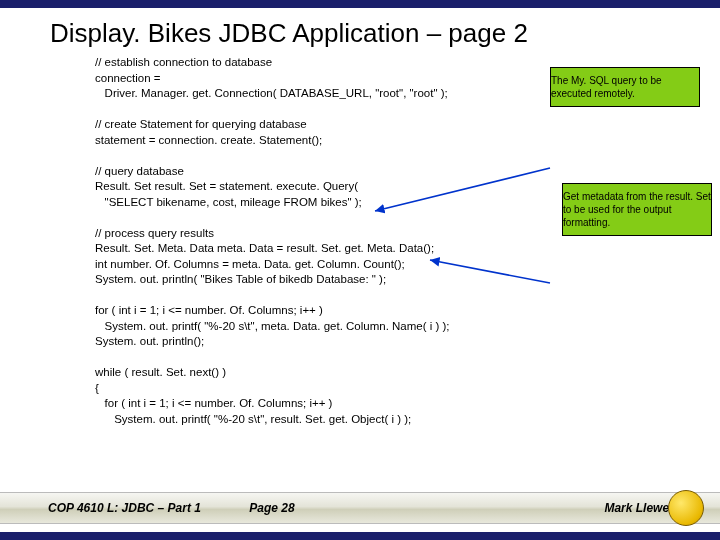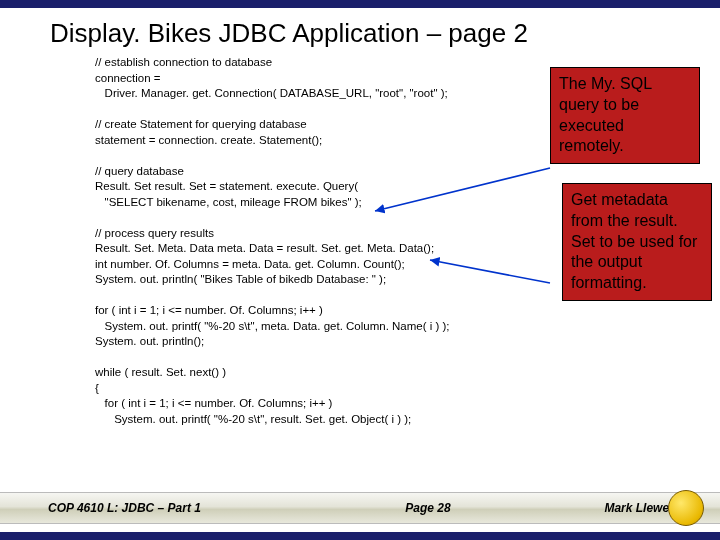--- a/index.html
+++ b/index.html
@@ -31,44 +31,44 @@
   .code {
     font-size: 11.5px;
     line-height: 1.35;
     color: #000;
     white-space: pre;
     font-family: Arial, Helvetica, sans-serif;
   }
   .callout {
     position: absolute;
     border: 1px solid #000;
-    background: #b91c1c;
-    font-size: 16px;
+    background: #84cc16;
+    font-size: 10px;
     line-height: 1.3;
-    padding: 6px 8px;
+    padding: 6px 0;
     width: 150px;
   }
   .callout1 { top: 12px; right: 20px; }
   .callout2 { top: 128px; right: 8px; }
   .footer {
     position: absolute;
     left: 0; right: 0; bottom: 8px;
     height: 32px;
     display: flex;
     align-items: center;
     font-size: 12px;
     font-weight: bold;
     font-style: italic;
     padding: 0 18px 0 48px;
     background: linear-gradient(to bottom, #f6f6f2 0%, #e4e4d8 45%, #cfcfb9 55%, #e8e8dc 100%);
     border-top: 1px solid #bbb;
     border-bottom: 1px solid #bbb;
   }
   .footer .left { flex: 1; }
-  .footer .center { flex: 1; text-align: right; }
+  .footer .center { flex: 1; text-align: left; }
   .footer .right { flex: 1; text-align: right; padding-left: 50px; }
   .logo {
     position: absolute;
     right: 16px; bottom: 6px;
     width: 36px; height: 36px;
     border-radius: 50%;
     background: radial-gradient(circle at 35% 35%, #ffe86a 0%, #e9b800 70%, #b08500 100%);
     border: 1px solid #7a5c00;
   }
   svg.arrows { position:absolute; top:0; left:0; pointer-events:none; }

